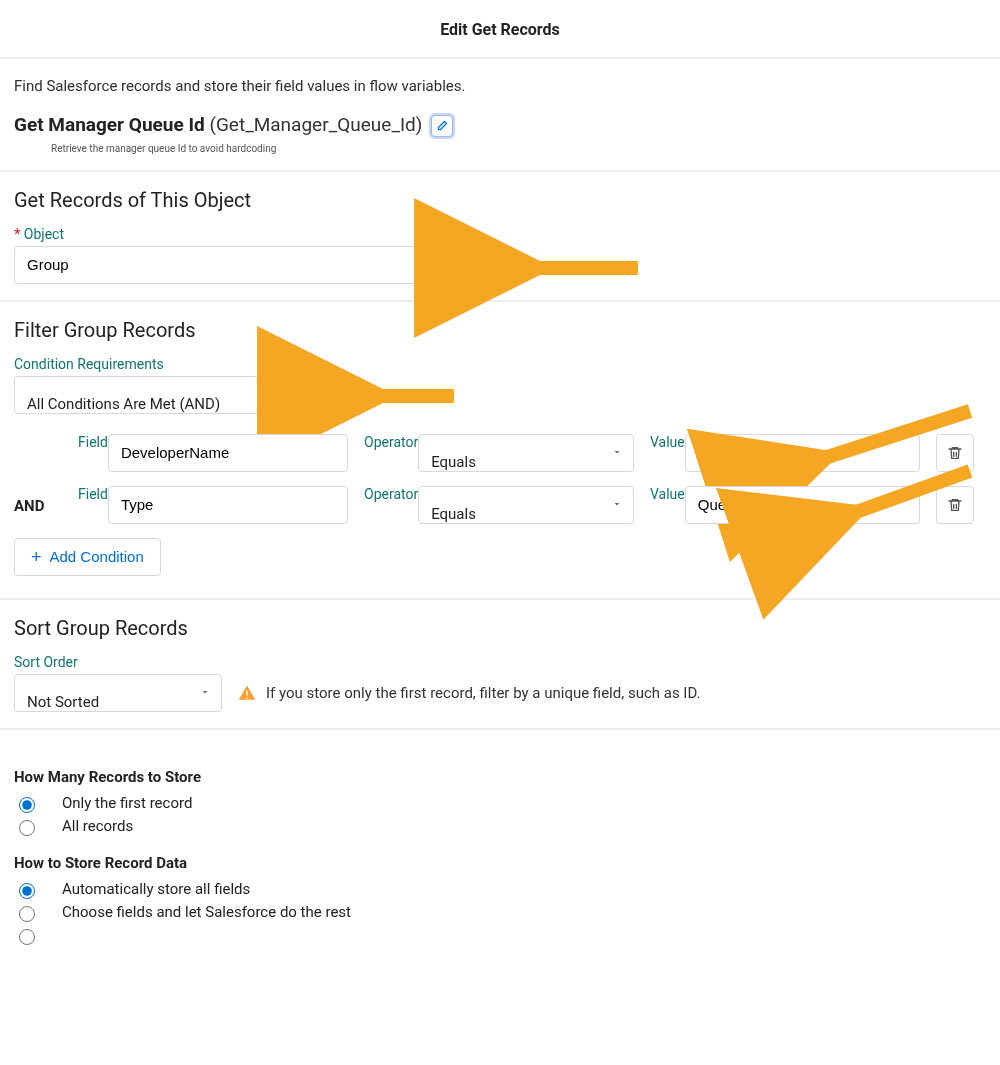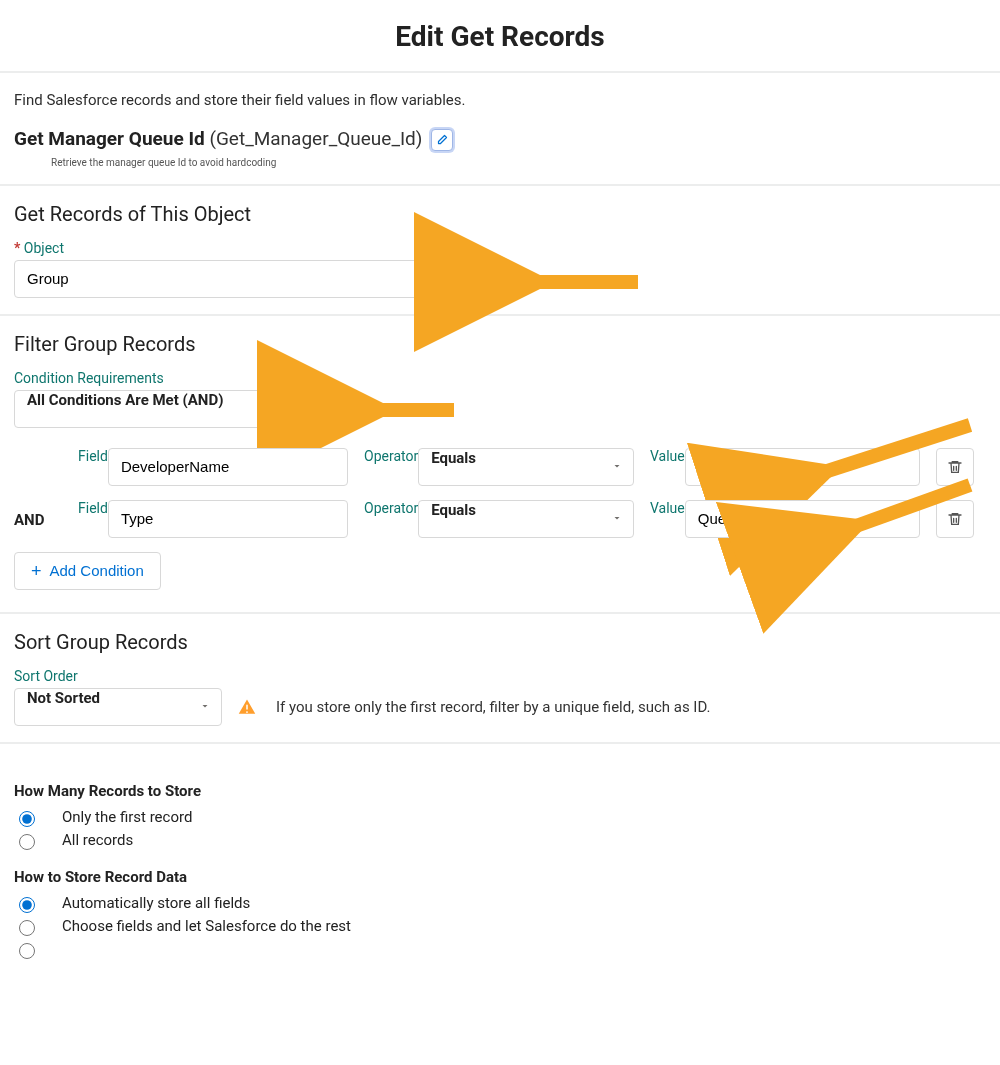--- a/index.html
+++ b/index.html
@@ -6,21 +6,21 @@
   html, body {
     margin: 0; padding: 0;
     font-family: -apple-system, BlinkMacSystemFont, "Segoe UI", Roboto, Helvetica, Arial, sans-serif;
     font-size: 15px;
     color: #222;
     background: #fff;
   }
   .wrap { width: 1000px; margin: 0 auto; padding: 0 0 30px 0; }
   .modal-title {
     text-align: center;
-    font-size: 28px;
+    font-size: 16px;
     font-weight: 700;
     padding: 20px 0 18px 0;
     border-bottom: 2px solid #eceded;
   }
   .section {
     padding: 14px 14px 16px 14px;
     border-bottom: 2px solid #eceded;
   }
   .section.no-border { border-bottom: none; }
   .desc { font-size: 15px; color: #2e2e2e; margin: 4px 0 18px 0; }
@@ -38,21 +38,21 @@
   .section-heading {
     font-size: 20px; font-weight: 400; margin: 2px 0 14px 0;
   }
   .field-label { font-size: 14px; color: #0f766e; margin-bottom: 4px; display: block; }
   .req::before { content: "* "; color: #c23934; font-weight: bold; }
   .input, .select {
     width: 100%; height: 38px;
     border: 1px solid #d8d8d8; border-radius: 4px;
     padding: 0 12px; font-size: 15px; background: #fff;
   }
-  .select { position: relative; display: flex; align-items: flex-start; cursor: pointer; font-weight: bold; }
+  .select { position: relative; display: flex; align-items: flex-end; cursor: pointer; }
   .select .caret {
     position: absolute; right: 10px; top: 50%; transform: translateY(-50%);
     pointer-events: none; color: #706e6b;
   }
   .obj-row { display: flex; align-items: flex-end; gap: 0; }
   .obj-row .col { width: 470px; }
   .cond-row {
     display: grid;
     grid-template-columns: 48px 1fr 1fr 1fr 50px;
     gap: 16px;
@@ -71,21 +71,21 @@
   }
   .add-cond {
     display: inline-flex; align-items: center; gap: 8px;
     height: 38px; padding: 0 16px;
     border: 1px solid #d8d8d8; border-radius: 4px; background: #fff;
     color: #0070d2; font-size: 15px; cursor: pointer;
   }
   .add-cond .plus { font-size: 18px; line-height: 1; }
   .sort-row { display: flex; align-items: center; gap: 16px; }
   .sort-row .sel-wrap { width: 208px; }
-  .warn-row { display: flex; align-items: center; gap: 20px; font-size: 15px; color: #333; }
+  .warn-row { display: flex; align-items: center; gap: 10px; font-size: 15px; color: #333; }
   .sub-heading { font-weight: 700; font-size: 15px; margin: 10px 0 8px 0; }
   .radio-item { display: flex; align-items: center; gap: 24px; margin: 4px 0; font-size: 15px; }
   .radio-item input[type=radio] { width: 16px; height: 16px; accent-color: #0070d2; }
   
   .arrow { position: absolute; pointer-events: none; }
   svg { overflow: visible; }
 </style>
 </head>
 <body>
 

